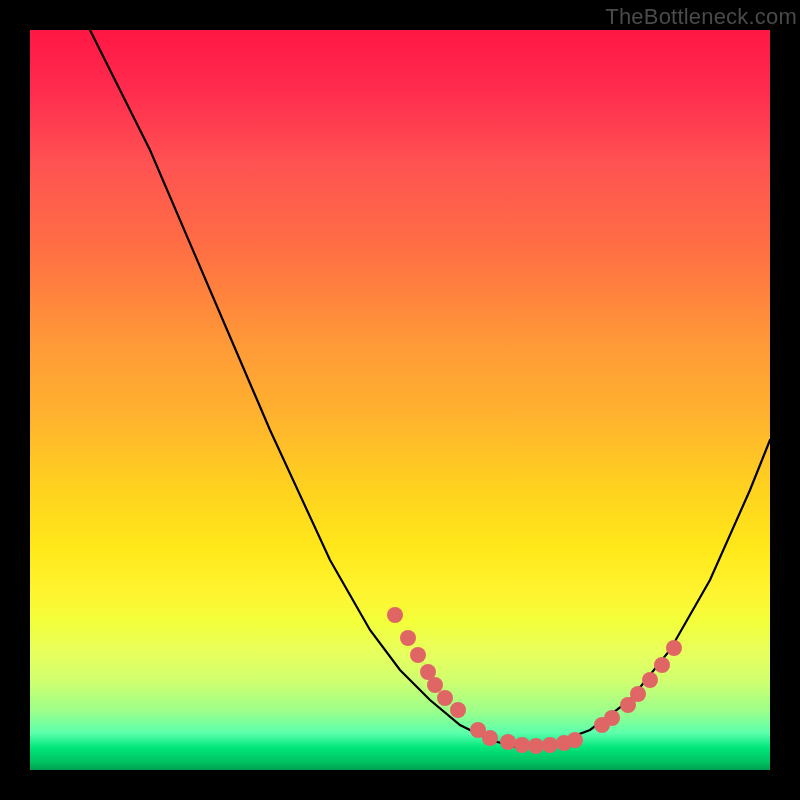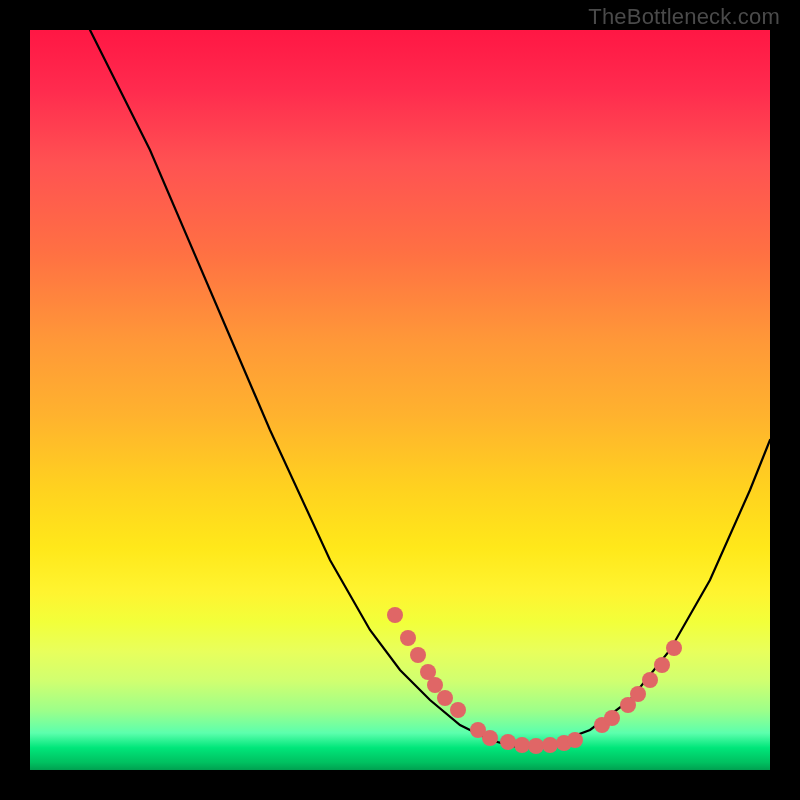--- a/index.html
+++ b/index.html
@@ -41,21 +41,21 @@
       #9cff8a 92%,
       #5cffad 95%,
       #00e67a 97%,
       #00c060 99%,
       #00a050 100%
     );
   }
   .watermark {
     position: absolute;
     top: 4px;
-    right: 20px;
+    right: 3px;
     color: #4a4a4a;
     font-size: 22px;
     font-weight: 500;
     letter-spacing: 0.2px;
     user-select: none;
   }
   svg.curve {
     position: absolute;
     left: 0;
     top: 0;

